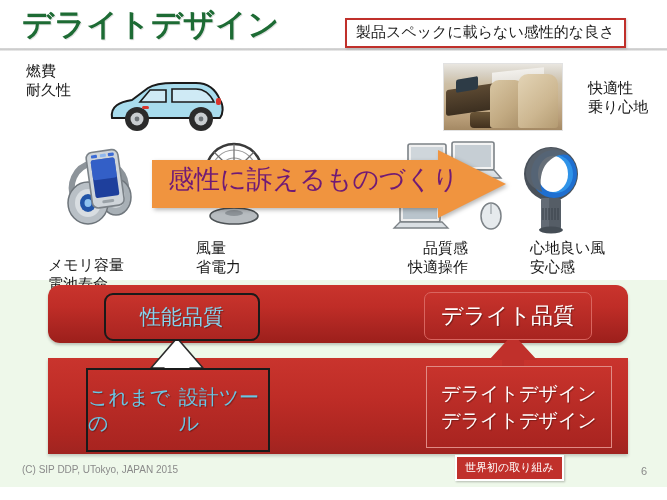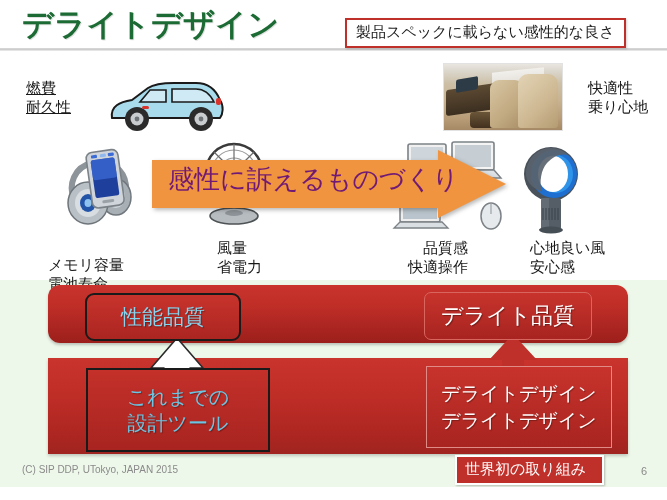--- a/index.html
+++ b/index.html
@@ -68,26 +68,26 @@
   }
 
   
   .lbl {
     position: absolute;
     font-size: 15px;
     line-height: 19px;
     color: #181818;
     white-space: nowrap;
   }
-  .lbl-fuel   { left: 26px;  top: 78px; text-decoration: underline; }
+  .lbl-fuel   { left: 26px;  top: 61px; }
   .lbl-comfort{ left: 588px; top: 78px; }
 
   .lbl-row { top: 238px; }
   .lbl-mem  { left: 48px; margin-top: 17px;  }
-  .lbl-wind { left: 196px; margin-left: 21px; }
+  .lbl-wind { left: 196px; }
   .lbl-qual { left: 408px; text-align: right; }
   .lbl-good { left: 530px; }
 
   
   .car {
     position: absolute;
     left: 104px; top: 76px;
     width: 122px; height: 60px;
   }
 
@@ -214,21 +214,21 @@
     position: absolute;
     left: 48px; top: 358px;
     width: 580px; height: 96px;
     background: linear-gradient(to bottom,#c9342d 0%,#bf2d27 40%,#ad2621 80%,#a02420 100%);
     box-shadow: 0 2px 3px rgba(0,0,0,0.20);
   }
 
   
   .box-perf {
     position: absolute;
-    left: 85px; top: 293px;
+    left: 104px; top: 293px;
     width: 152px; height: 44px;
     border: 2px solid #1a1a1a;
     border-radius: 9px;
     background: linear-gradient(to bottom,#c8332c,#ab2521);
     display: flex; align-items: center; justify-content: center;
   }
   .box-perf span {
     font-size: 21px;
     color: #86d4ee;
     text-shadow: 1px 1px 1px rgba(0,0,0,0.35);
@@ -248,21 +248,21 @@
     color: #ffffff;
     text-shadow: 1px 1px 1px rgba(0,0,0,0.35);
   }
 
   .box-legacy {
     position: absolute;
     left: 86px; top: 368px;
     width: 180px; height: 80px;
     border: 2px solid #1a1a1a;
     background: linear-gradient(to bottom,#c4302a,#a82420);
-    display: flex; flex-direction: column;
+    display: flex; flex-direction: row;
     align-items: center; justify-content: center;
     line-height: 26px;
   }
   .box-legacy span {
     font-size: 20px;
     color: #69c6e4;
     text-shadow: 1px 1px 1px rgba(0,0,0,0.3);
   }
 
   .box-platform {
@@ -297,25 +297,25 @@
   .footer-copy {
     position: absolute;
     left: 22px; top: 464px;
     font-size: 10px;
     color: #8a8a8a;
     white-space: nowrap;
   }
   .badge-world {
     position: absolute;
     left: 455px; top: 455px;
-    padding: 3px 16px 4px 8px;
+    padding: 3px 8px 4px 8px;
     border: 2px solid #ffffff;
     background: #c0302b;
     color: #ffffff;
-    font-size: 15px;
+    font-size: 11px;
     white-space: nowrap;
     box-shadow: 1px 1px 2px rgba(0,0,0,0.25);
   }
   .page-no {
     position: absolute;
     left: 641px; top: 465px;
     font-size: 11px;
     color: #8a8a8a;
   }
   .bottom-bar {

